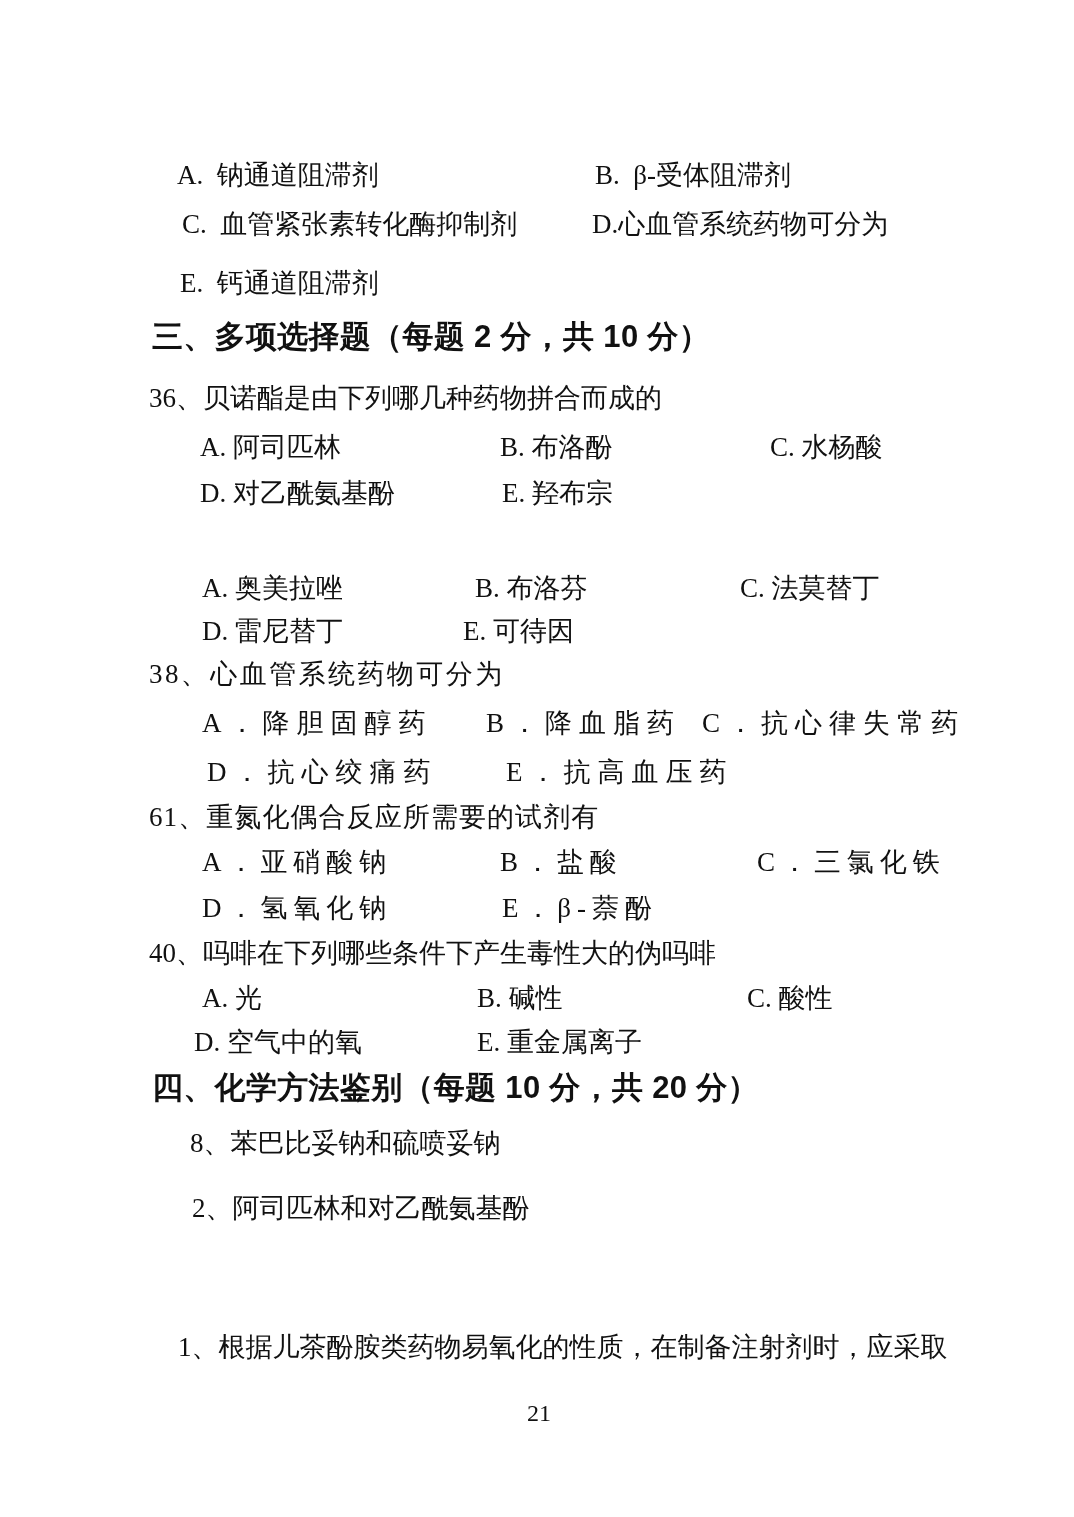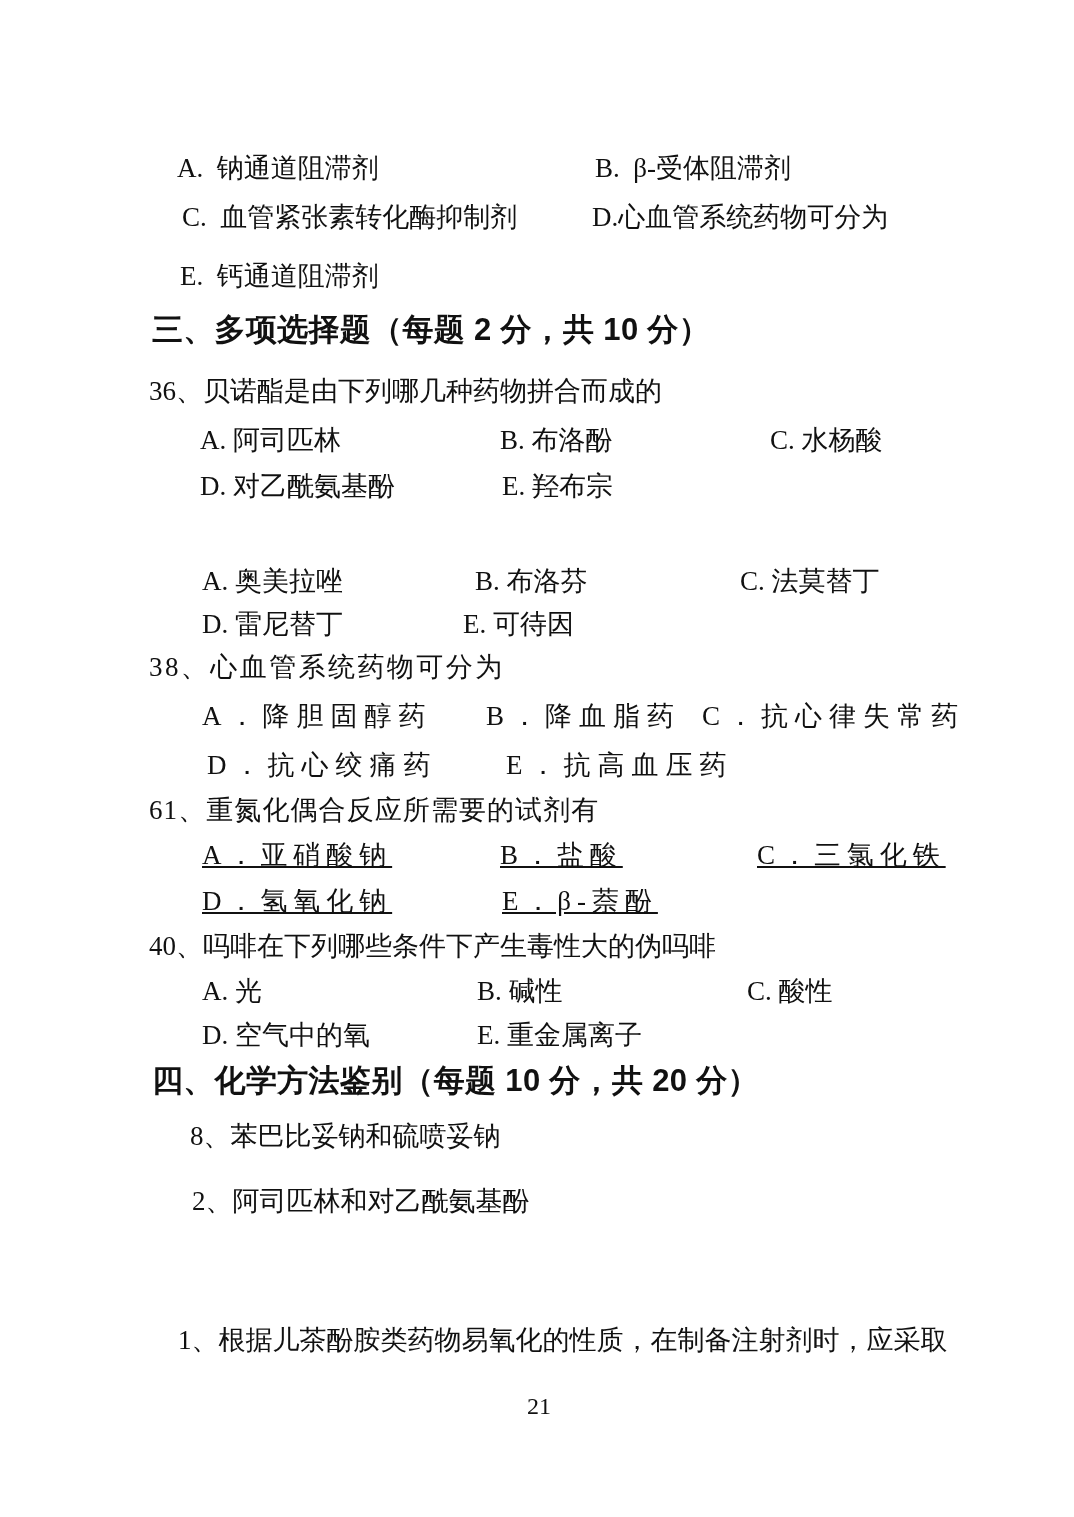--- a/index.html
+++ b/index.html
@@ -4,37 +4,37 @@
 <style>
   html,body{margin:0;padding:0;background:#ffffff;}
   .page{
     position:relative;
     width:1074px;height:1517px;
     background:#ffffff;
     font-family:"Liberation Serif","DejaVu Serif",serif;
     color:#111111;
     overflow:hidden;
   }
-  .ln{position:absolute;left:0;width:100%;height:36px;}
+  .ln{position:absolute;left:0;width:100%;height:36px;margin-top:7px;}
   .t{
     position:absolute;top:0;
     font-size:27px;line-height:1.15;
     white-space:pre;
     color:#111111;
   }
   .heading .t{
     font-family:"Liberation Sans","DejaVu Sans",sans-serif;
     font-weight:bold;
     font-size:31px;
     letter-spacing:0.01em;
   }
   .ls-stem38{letter-spacing:0.09em;}
   .ls-opt38{letter-spacing:0.26em;}
   .ls-stem39{letter-spacing:0.04em;}
-  .ls-opt39{letter-spacing:0.22em;text-decoration:underline;}
+  .ls-opt39{letter-spacing:0.22em;}
   .pagenum .t{font-size:24px;}
 </style>
 </head>
 <body>
 
 <div class="page">
 
   <div class="ln" style="top:153px">
     <span class="t" style="left:177px">A.  钠通道阻滞剂</span>
     <span class="t" style="left:595px">B.  β-受体阻滞剂</span>
@@ -102,21 +102,21 @@
 
   <div class="ln" style="top:931px">
     <span class="t" style="left:149px">40、吗啡在下列哪些条件下产生毒性大的伪吗啡</span>
   </div>
   <div class="ln" style="top:976px">
     <span class="t" style="left:202px">A. 光</span>
     <span class="t" style="left:477px">B. 碱性</span>
     <span class="t" style="left:747px">C. 酸性</span>
   </div>
   <div class="ln" style="top:1020px">
-    <span class="t" style="left:202px">D. 空气中的氧</span>
+    <span class="t" style="left:194px">D. 空气中的氧</span>
     <span class="t" style="left:477px">E. 重金属离子</span>
   </div>
 
   <div class="ln heading" style="top:1063px">
     <span class="t" style="left:152px">四、化学方法鉴别（每题 10 分，共 20 分）</span>
   </div>
   <div class="ln" style="top:1121px">
     <span class="t" style="left:190px">8、苯巴比妥钠和硫喷妥钠</span>
   </div>
   <div class="ln" style="top:1186px">

